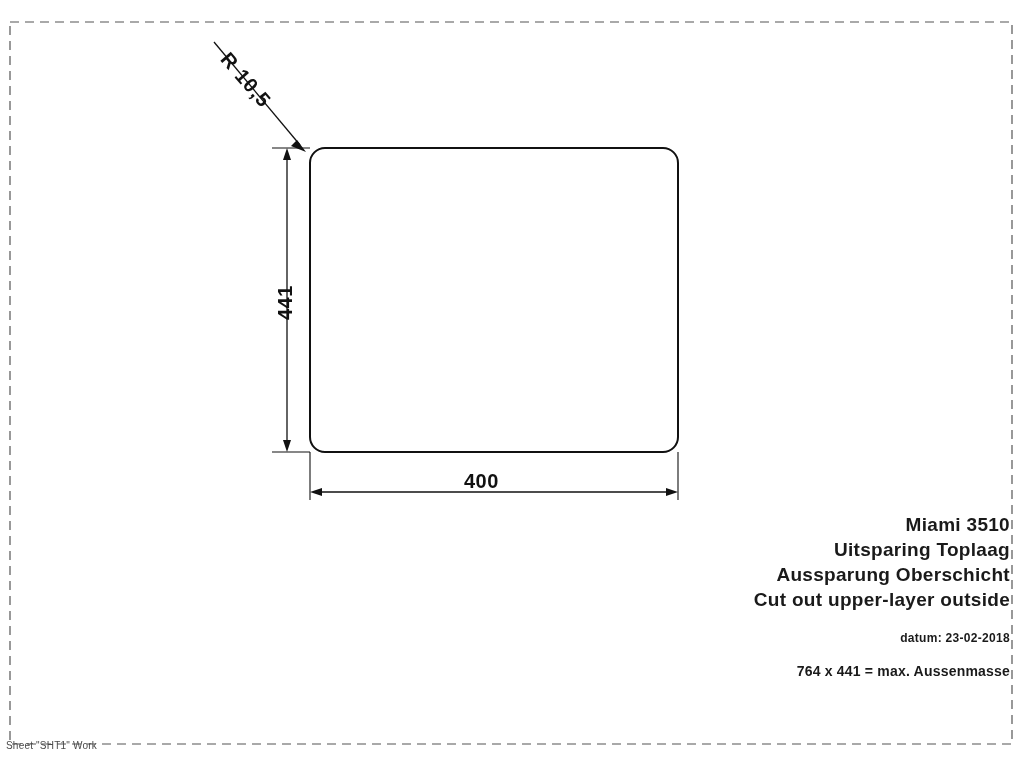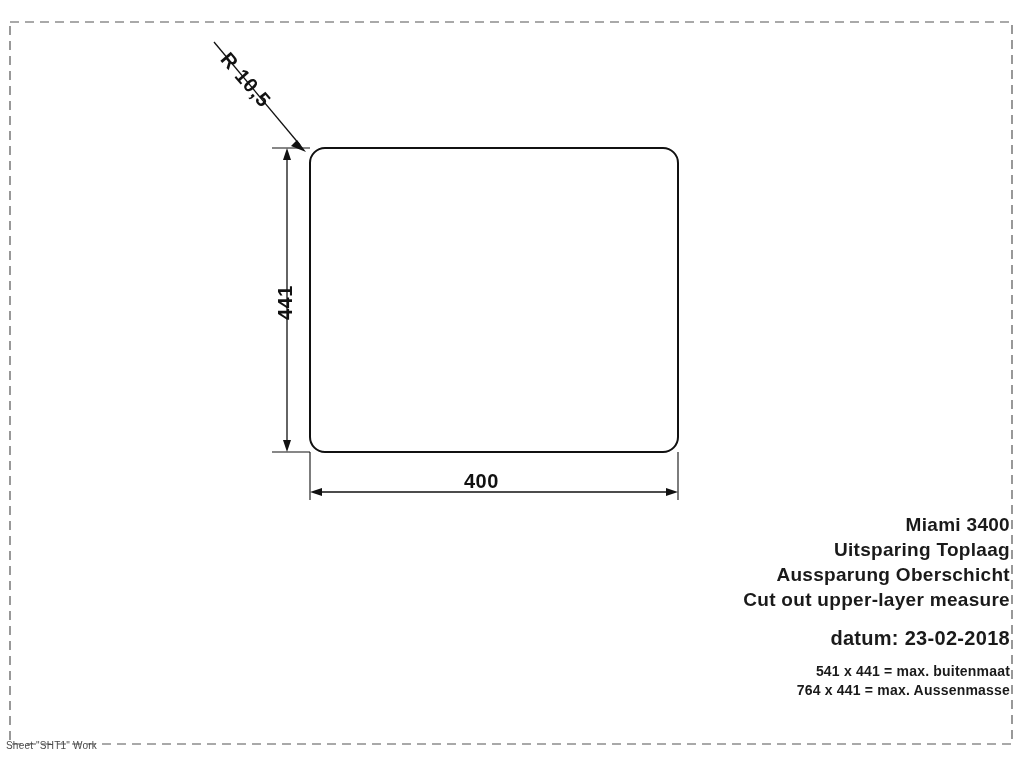--- a/index.html
+++ b/index.html
@@ -43,21 +43,21 @@
     font-weight: 700;
     letter-spacing: 1px;
   }
   .title-line {
     font-size: 19px;
     font-weight: 700;
     text-align: right;
     letter-spacing: 0.3px;
   }
   .date-line {
-    font-size: 20px;
+    font-size: 12px;
     font-weight: 700;
     text-align: right;
     letter-spacing: 0.3px;
   }
   .note-line {
     font-size: 14px;
     font-weight: 700;
     text-align: right;
     letter-spacing: 0.2px;
   }
@@ -117,28 +117,27 @@
 
   </svg>
 
   <div class="txt dim-label rot-vert" style="left:274px; top:320px;">441</div>
 
   <div class="txt dim-label" style="left:464px; top:470px;">400</div>
 
   <div class="txt radius-label rot-diag" style="left:233px; top:48px;">R 10,5</div>
 
   <div class="title-block">
-    <div class="title-line">Miami 3400</div>
+    <div class="title-line">Miami 3510</div>
     <div class="title-line">Uitsparing Toplaag</div>
     <div class="title-line">Aussparung Oberschicht</div>
-    <div class="title-line">Cut out upper-layer measure</div>
+    <div class="title-line">Cut out upper-layer outside</div>
 
     <div class="date-line">datum: 23-02-2018</div>
 
     <div class="notes">
-      <div class="note-line">541 x 441 = max. buitenmaat</div>
       <div class="note-line">764 x 441 = max. Aussenmasse</div>
     </div>
   </div>
 
   <div class="txt sheet-footer" style="left:6px; top:740px;">Sheet "SHT1" Work</div>
 
 </div>
 
 </body></html>

